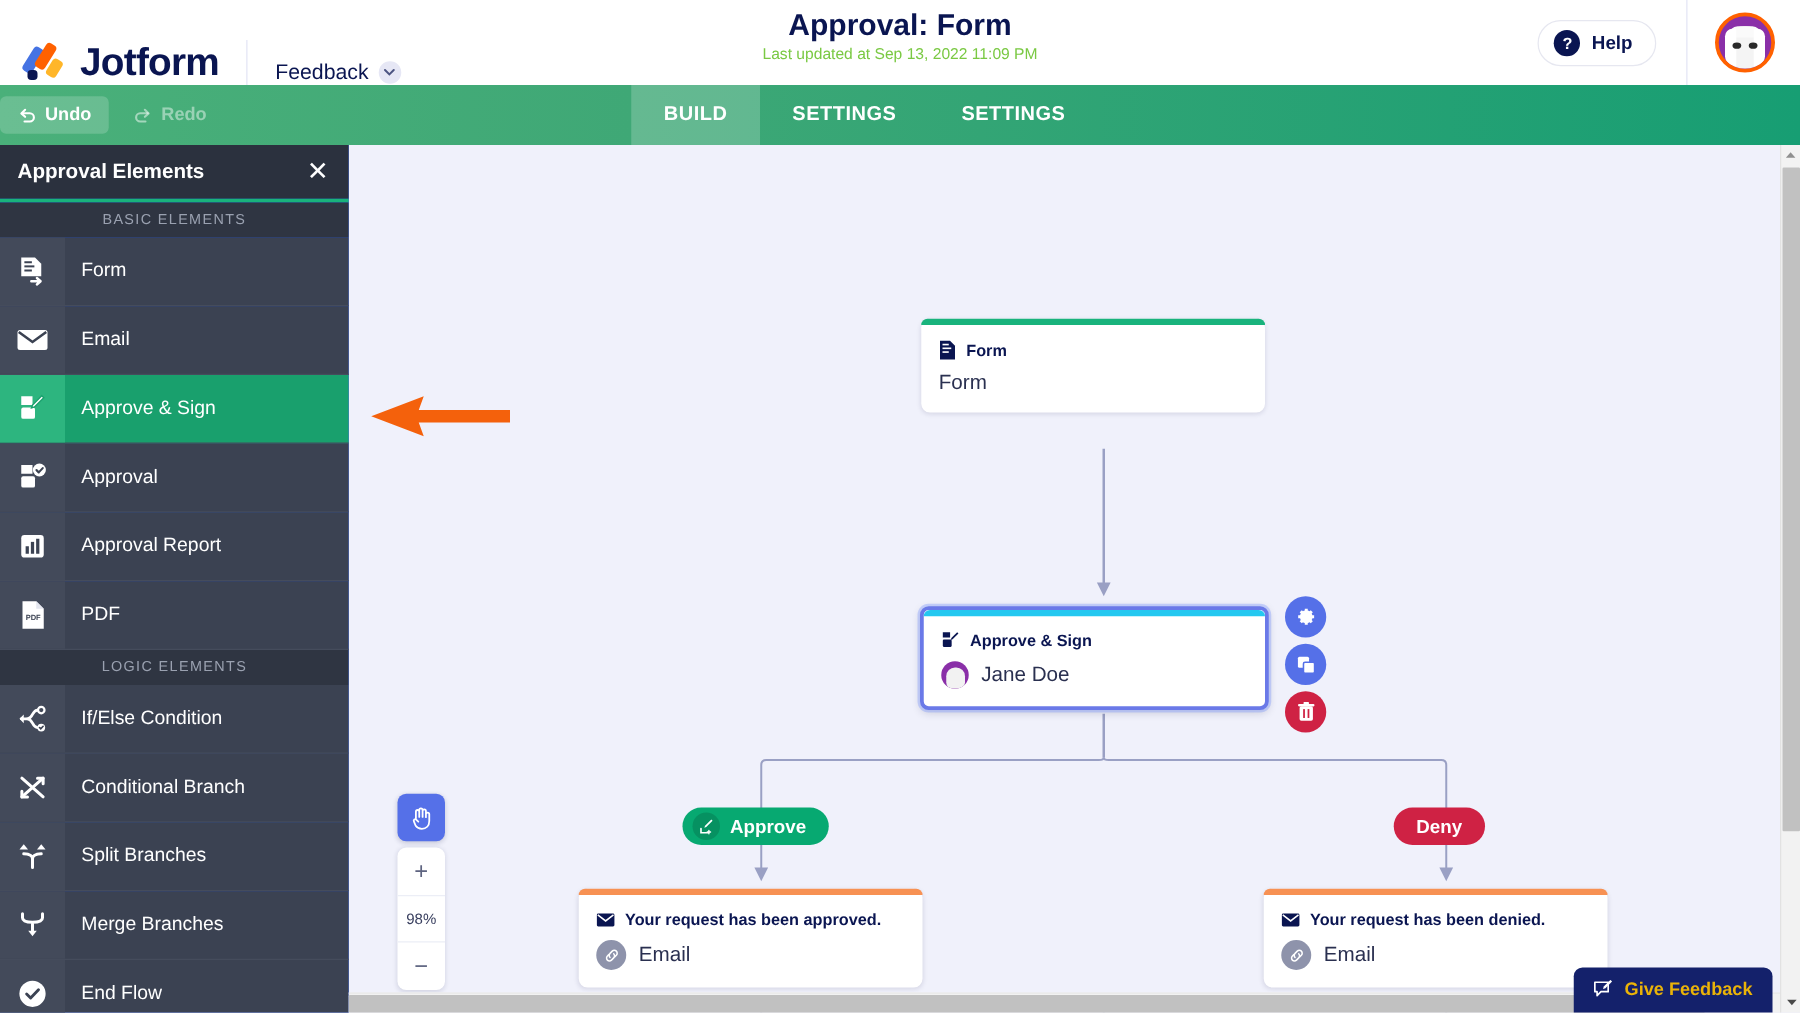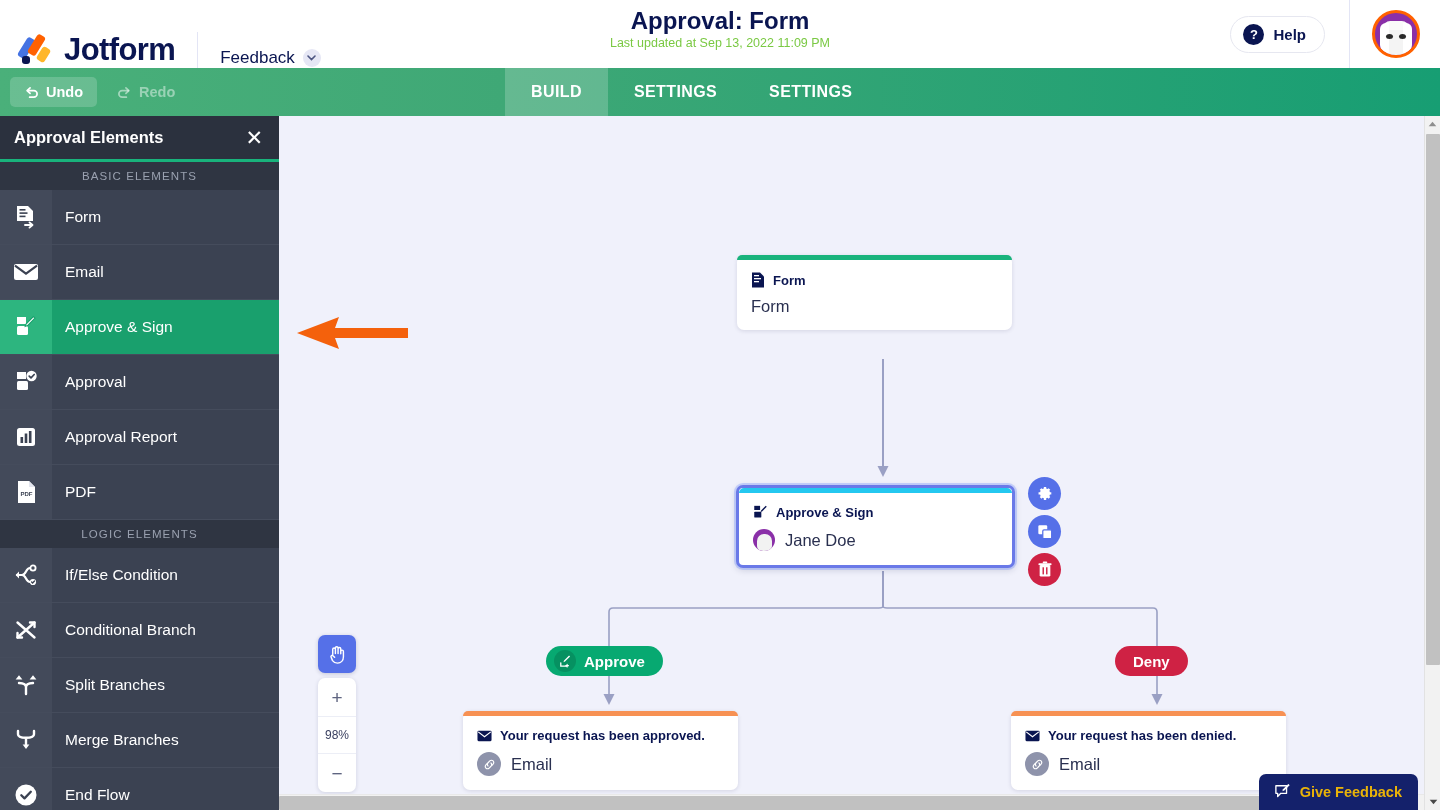--- a/index.html
+++ b/index.html
@@ -79,21 +79,21 @@
   .avatar .eyes { position:absolute; left:5px; top:13px; width:20px; height:5px; }
   .avatar .eyes b { position:absolute; width:7px;height:5px;background:#2a2a2a;border-radius:50%;}
   .avatar .eyes b:nth-child(2){ right:0; }
 
   
   .greenbar {
     position: absolute; top: 68px; left: 0; width: 1440px; height: 48px;
     background: linear-gradient(90deg,#4ab07a 0%, #3fa876 35%, #179e73 100%);
     display: flex; align-items: center;
   }
-  .undo-redo { display: flex; gap: 6px; padding-left: 10px; }
+  .undo-redo { display: flex; gap: 6px; }
   .ur-btn {
     display: flex; align-items: center; gap: 7px;
     padding: 7px 14px; border-radius: 5px;
     font-size: 14.5px; font-weight: bold; color: #ffffff; cursor: pointer;
   }
   .ur-btn.active { background: rgba(255,255,255,0.18); }
   .ur-btn.disabled { color: rgba(255,255,255,0.45); cursor: default; }
 
   .tabs { position:absolute; left: 505px; top:0; height:48px; display:flex; }
   .tab {

